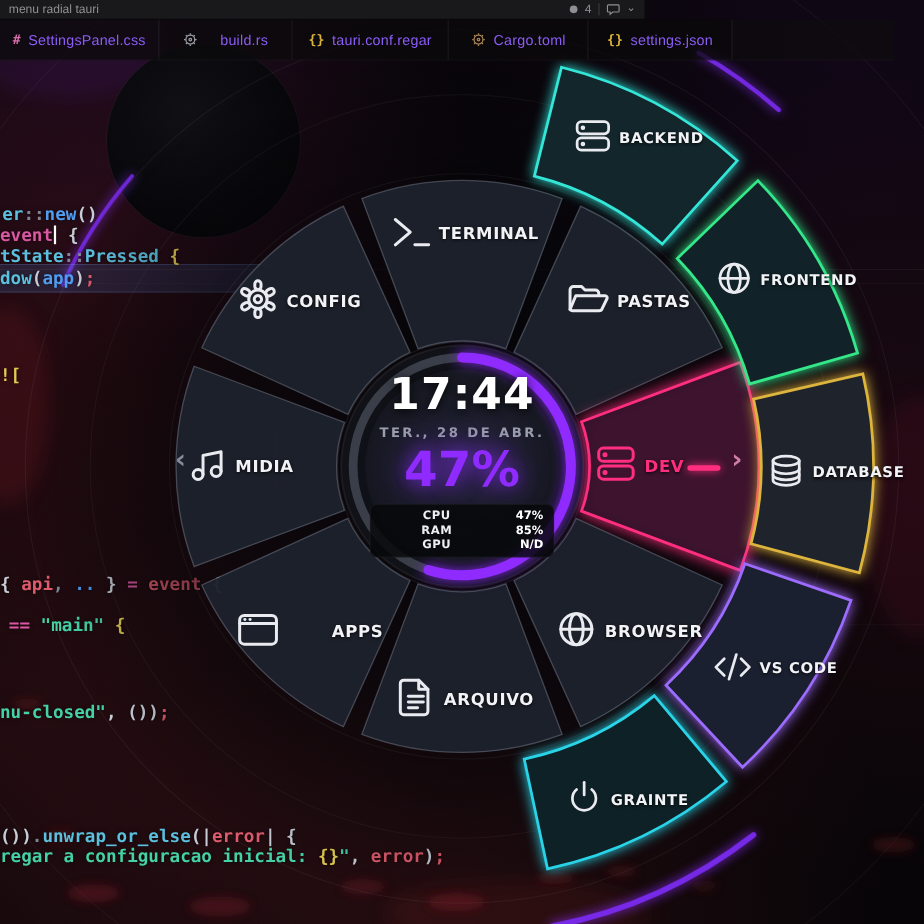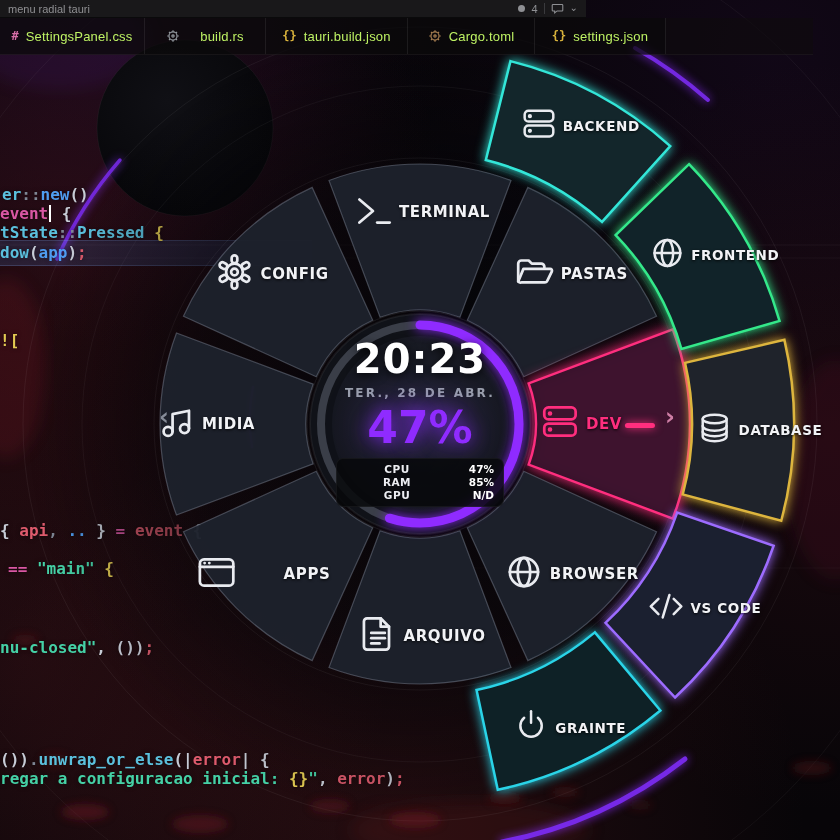--- a/index.html
+++ b/index.html
@@ -25,21 +25,21 @@
   .tb-dot{width:7px;height:7px;border-radius:50%;background:#8f9094;}
   .tb-count{font:400 11px "Liberation Sans",sans-serif;}
   .tb-sep{width:1px;height:11px;background:#3a3a3d;}
   .tb-chev{font:400 10px "DejaVu Sans",sans-serif;margin-top:-3px;}
   
   .tabbar{position:absolute;left:0;top:18px;width:813px;height:36px;display:flex;z-index:9;
     background:rgba(14,11,13,0.62);border-bottom:1px solid rgba(255,255,255,0.045);}
   .tab{display:flex;align-items:center;justify-content:center;gap:7px;height:100%;box-sizing:border-box;
     border-right:1px solid rgba(255,255,255,0.08);background:rgba(10,8,10,0.35);}
   .tab-icon{display:flex;align-items:center;font:700 12px "DejaVu Sans Mono",monospace;}
-  .tab-label{font:400 13px "Liberation Sans",sans-serif;color:#bef264;letter-spacing:.2px;}
+  .tab-label{font:400 13px "Liberation Sans",sans-serif;color:#8b5cf6;letter-spacing:.2px;}
   
   #code{position:absolute;inset:0;z-index:2;}
   .code-line{position:absolute;font:700 16px "DejaVu Sans Mono",monospace;white-space:pre;text-shadow:0 0 4px rgba(0,0,0,.55);}
   .code-line.hl::before{content:"";position:absolute;left:-2px;top:-3px;width:314px;height:24px;z-index:-1;
     background:rgba(70,115,190,0.20);border-top:1px solid rgba(130,170,235,0.22);border-bottom:1px solid rgba(130,170,235,0.22);}
   .tk-cy{color:#5bc0dd}.tk-bl{color:#4f9cf0}.tk-pk{color:#d957a3}.tk-rd{color:#de5b6d}
   .tk-st{color:#45d1a6}.tk-yl{color:#e3cb52}.tk-wh{color:#c7ccd6}.tk-gr{color:#7e8694}
   .tk-cur{display:inline-block;width:2px;height:17px;background:#ffffff;vertical-align:-3px;margin:0 1px;}
   
   .seg-content{position:absolute;transform:translate(-50%,-50%);display:flex;flex-direction:row;align-items:center;
@@ -201,30 +201,30 @@
     <div class="seg-content inner" style="left: 420px; top: 636px;">
       <span class="seg-icon" style="color: rgb(233, 235, 240);"><svg viewBox="-22 -22 44 44" width="46" height="46" fill="none" stroke="currentColor" stroke-width="2.6" stroke-linecap="round" stroke-linejoin="round">
           <path d="M-10,-15 H3 L11,-7 V12 a3,3 0 0 1 -3,3 H-10 a3,3 0 0 1 -3,-3 V-12 a3,3 0 0 1 3,-3 Z"></path>
           <path d="M3,-15 V-7 H11"></path>
           <path d="M-6,-1 H7"></path>
           <path d="M-6,4 H7"></path>
           <path d="M-6,9 H2"></path>
         </svg></span>
       <span class="seg-label">ARQUIVO</span>
     </div>
-    <div class="seg-content inner" style="left: 262px; top: 573.907px; gap: 44px;">
+    <div class="seg-content inner" style="left: 280px; top: 573.907px; gap: 44px;">
       <span class="seg-icon" style="color: rgb(233, 235, 240);"><svg viewBox="-22 -22 44 44" width="46" height="46" fill="none" stroke="currentColor" stroke-width="2.6" stroke-linecap="round" stroke-linejoin="round">
           <rect x="-16" y="-12" width="32" height="25" rx="4"></rect>
           <path d="M-16,-5 H16"></path>
           <path d="M-11.5,-8.5 H-11.4"></path>
           <path d="M-7,-8.5 H-6.9"></path>
         </svg></span>
       <span class="seg-label">APPS</span>
     </div>
-    <div class="seg-content inner" style="left: 204px; top: 424px;">
+    <div class="seg-content inner" style="left: 216px; top: 424px;">
       <span class="seg-icon" style="color: rgb(233, 235, 240);"><svg viewBox="-22 -22 44 44" width="46" height="46" fill="none" stroke="currentColor" stroke-width="2.6" stroke-linecap="round" stroke-linejoin="round">
           <circle cx="-7.5" cy="9" r="4.3"></circle>
           <circle cx="8.2" cy="6.3" r="4.3"></circle>
           <path d="M-3.2,9 V-7.5 L12.5,-10.8 V6.3"></path>
         </svg></span>
       <span class="seg-label">MIDIA</span>
     </div>
     <div class="seg-content inner" style="left: 270.093px; top: 274.093px;">
       <span class="seg-icon" style="color: rgb(233, 235, 240);"><svg viewBox="-22 -22 44 44" width="46" height="46" fill="none" stroke="currentColor" stroke-width="2.6" stroke-linecap="round" stroke-linejoin="round">
           <rect x="-2.7" y="-16" width="5.4" height="7.6" rx="2.7"></rect>
@@ -278,21 +278,21 @@
           <path d="M-7.2,-8.6 A11.2,11.2 0 1 0 7.2,-8.6"></path>
         </svg></span>
       <span class="seg-label">GRAINTE</span>
     </div>
   </div>
 
 <span class="nav-chev nav-prev">‹</span>
 <span class="nav-chev nav-next">›</span>
 
 <div class="hub">
-  <div class="hub-time">20:23</div>
+  <div class="hub-time">17:44</div>
   <div class="hub-date">TER., 28 DE ABR.</div>
   <div class="hub-pct">47%</div>
   <div class="hub-stats" id="stats">
       <div class="stat-row">
         <span class="stat-label">CPU</span>
         <span class="stat-value">47%</span>
       </div>
       <div class="stat-row">
         <span class="stat-label">RAM</span>
         <span class="stat-value">85%</span>
@@ -329,21 +329,21 @@
         <svg viewBox="-9 -9 18 18" width="14" height="14" fill="none" stroke="currentColor" stroke-width="1.5">
           <circle r="5.2"></circle>
           <circle r="1.5"></circle>
           <path d="M0,-7.4 V-5.6 M0,5.6 V7.4 M-7.4,0 H-5.6 M5.6,0 H7.4 M-5.2,-5.2 L-4,-4 M4,4 L5.2,5.2 M5.2,-5.2 L4,-4 M-4,4 L-5.2,5.2"></path>
         </svg>
       </span>
       <span class="tab-label">build.rs</span>
     </div>
     <div class="tab" style="width: 142px;">
       <span class="tab-icon" style="color: rgb(217, 179, 60);">{}</span>
-      <span class="tab-label">tauri.build.json</span>
+      <span class="tab-label">tauri.conf.regar</span>
     </div>
     <div class="tab" style="width: 127px;">
       <span class="tab-icon" style="color: rgb(173, 132, 85);">
         <svg viewBox="-9 -9 18 18" width="14" height="14" fill="none" stroke="currentColor" stroke-width="1.5">
           <circle r="5.2"></circle>
           <circle r="1.5"></circle>
           <path d="M0,-7.4 V-5.6 M0,5.6 V7.4 M-7.4,0 H-5.6 M5.6,0 H7.4 M-5.2,-5.2 L-4,-4 M4,4 L5.2,5.2 M5.2,-5.2 L4,-4 M-4,4 L-5.2,5.2"></path>
         </svg>
       </span>
       <span class="tab-label">Cargo.toml</span>

